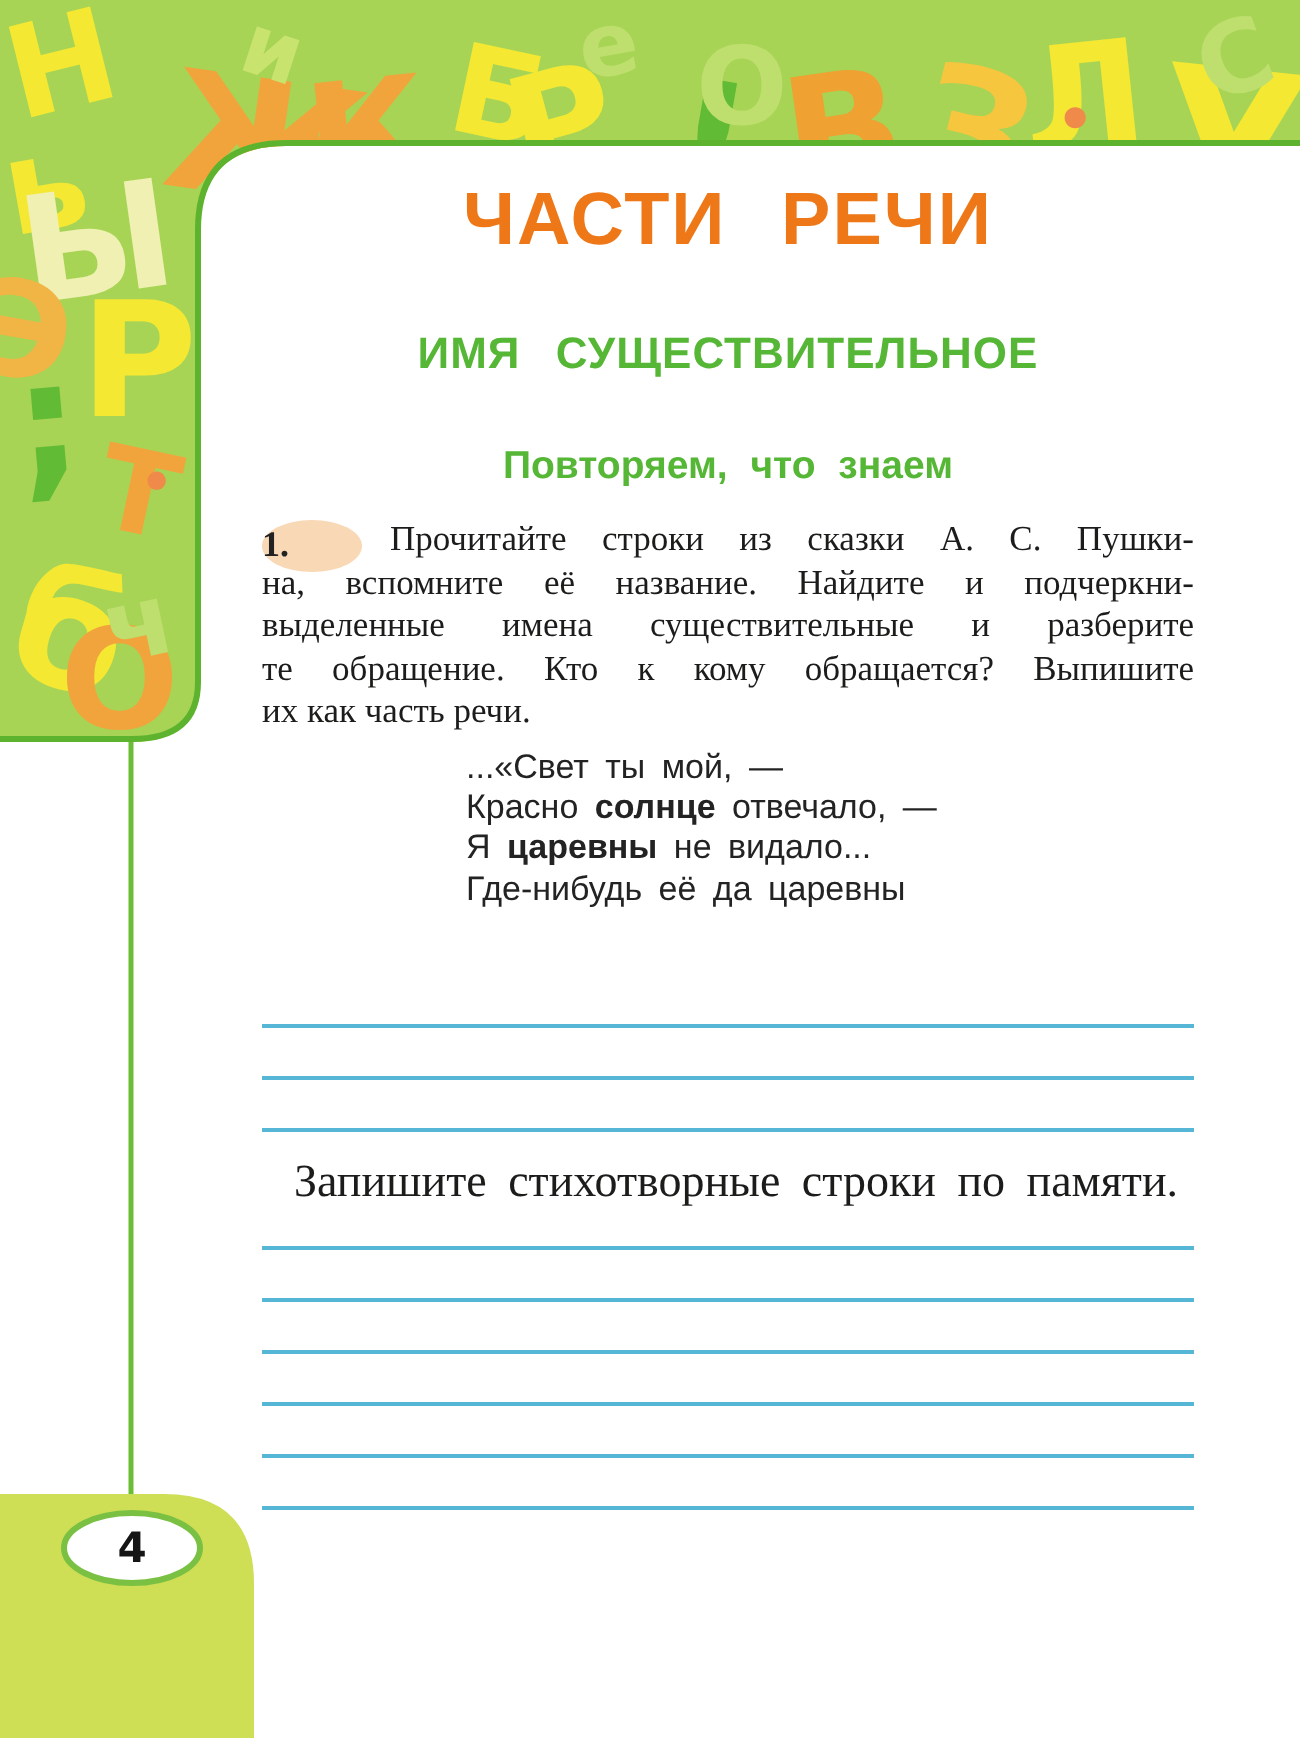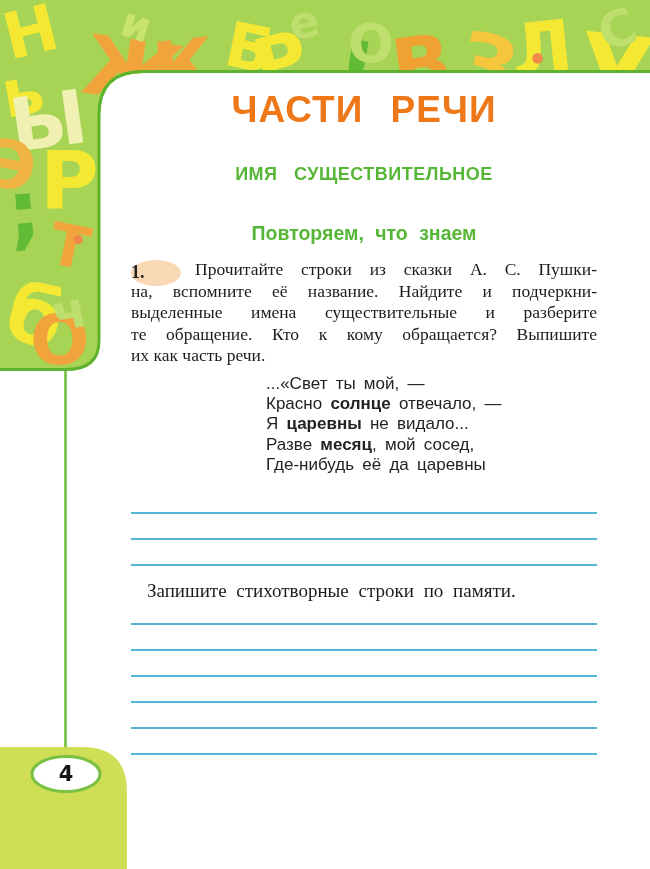--- a/index.html
+++ b/index.html
@@ -22,40 +22,40 @@
   svg.decor{position:absolute;left:0;top:0;}
   .page-number{
     position:absolute;left:32px;top:758px;width:68px;height:33px;line-height:33px;
     text-align:center;font-family:"DejaVu Sans",sans-serif;font-weight:bold;
     font-size:21px;color:#151515;
   }
   .content{position:absolute;left:131px;top:0;width:466px;height:869px;}
   .h1,.h2,.h3{position:absolute;left:0;right:0;text-align:center;
     font-family:"Liberation Sans",sans-serif;font-weight:bold;margin:0;}
   .h1{top:89px;font-size:37px;letter-spacing:1px;word-spacing:16px;color:var(--title-orange);}
-  .h2{top:164px;font-size:18px;letter-spacing:.5px;word-spacing:11px;color:var(--heading-green);}
+  .h2{top:164px;font-size:22px;letter-spacing:.5px;word-spacing:11px;color:var(--heading-green);}
   .h3{top:222px;font-size:19.5px;word-spacing:6px;color:var(--heading-green);}
   .task{position:absolute;top:259px;left:0;right:0;font-size:17.5px;line-height:21.5px;}
   .pline{text-align:justify;text-align-last:justify;}
   .pline.plast{text-align-last:left;}
   .pline.pfirst{padding-left:64px;position:relative;}
   .badge{
     position:absolute;left:0;top:1px;width:50px;height:26px;line-height:25px;
     border-radius:50%;background:var(--badge-peach);text-align:center;
     font-weight:bold;font-size:18px;color:#222;
   }
   .poem{position:absolute;top:374px;left:102px;font-family:"Liberation Sans",sans-serif;
-    font-size:17px;line-height:20.2px;word-spacing:3.5px;color:#232323;margin-left:33px;}
+    font-size:17px;line-height:20.2px;word-spacing:3.5px;color:#232323;}
   .poem b{font-weight:bold;}
   .ruled{position:absolute;left:0;right:0;}
   .rline{height:26px;box-sizing:border-box;border-bottom:2px solid var(--line-blue);}
   .ruled1{top:488px;}
   .ruled2{top:599px;}
   .instruction{position:absolute;top:580px;left:0;right:0;margin:0;padding-left:16px;
-    font-size:19px;line-height:22px;word-spacing:5px;}
+    font-size:23px;line-height:22px;word-spacing:5px;}
 </style>
 </head>
 <body>
 
 <div class="page">
 
   <svg class="decor" width="650" height="869" viewBox="0 0 650 869" aria-hidden="true">
     <defs>
       <clipPath id="clipL">
         <path d="M650,0 H0 V371 H66 Q100,371 100,340 V116 Q100,73 143,73 H650 Z"></path>
@@ -108,21 +108,20 @@
         <div class="pline"><span>на, вспомните её название. Найдите и подчеркни-</span></div>
         <div class="pline"><span>выделенные имена существительные и разберите</span></div>
         <div class="pline"><span>те обращение. Кто к кому обращается? Выпишите</span></div>
         <div class="pline plast"><span>их как часть речи.</span></div>
       </div>
 
     <div class="poem" id="poem">
         <div class="poem-line"><span>...«Свет ты мой, —</span></div>
         <div class="poem-line"><span>Красно </span><b>солнце</b><span> отвечало, —</span></div>
         <div class="poem-line"><span>Я </span><b>царевны</b><span> не видало...</span></div>
-        <div class="poem-line"><span>Разве </span><b>месяц</b><span>, мой сосед,</span></div>
         <div class="poem-line"><span>Где-нибудь её да царевны</span></div>
       </div>
 
     <div class="ruled ruled1" id="ruled1">
         <div class="rline"></div>
         <div class="rline"></div>
         <div class="rline"></div>
       </div>
 
     <p class="instruction">Запишите стихотворные строки по памяти.</p>

